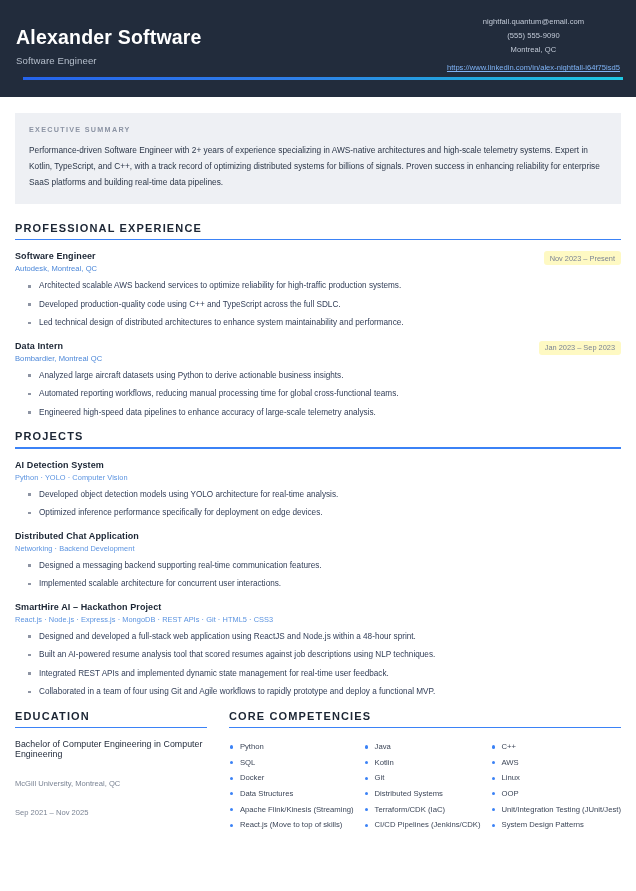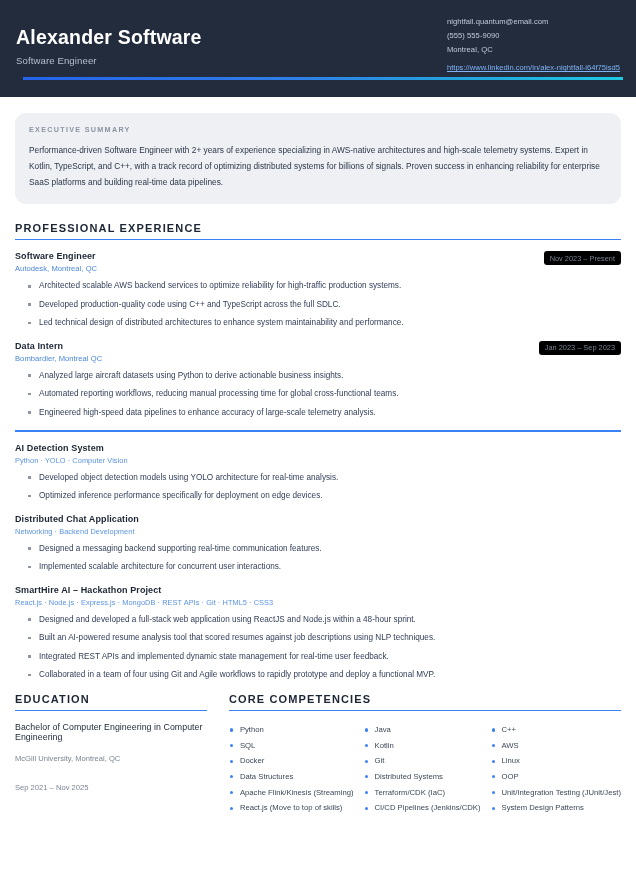--- a/index.html
+++ b/index.html
@@ -27,21 +27,21 @@
     font-weight: bold;
     letter-spacing: 0.2px;
     line-height: 1.25;
   }
   .job-title {
     color: #b6bfcc;
     font-size: 9.6px;
     margin-top: 6px;
     letter-spacing: 0.1px;
   }
-  .header-right { text-align: left; padding-top: 1px; }
+  .header-right { text-align: center; padding-top: 1px; }
   .contact-line {
     color: #c3cbd8;
     font-size: 7.6px;
     line-height: 1.82;
     letter-spacing: 0.05px;
   }
   .contact-link {
     color: #7fb3f5;
     font-size: 7.6px;
     line-height: 1.82;
@@ -56,21 +56,21 @@
     height: 3.2px;
     background: linear-gradient(90deg, #2563eb 0%, #2f7fe8 45%, #22a7dd 75%, #1fc8e3 100%);
   }
 
   
   .body { padding: 16px 15px 0 15px; }
 
   
   .summary-card {
     background: #eef0f4;
-    border-radius: 11px;
+    border-radius: 0;
     padding: 12px 14px 13px 14px;
     margin-bottom: 18px;
   }
   .summary-label {
     font-size: 7.2px;
     letter-spacing: 1.3px;
     font-weight: bold;
     color: #8b93a3;
     margin-bottom: 9px;
   }
@@ -106,21 +106,21 @@
   }
   .entry-sub {
     font-size: 7.6px;
     color: #4a86d8;
     margin-top: 3px;
     letter-spacing: 0.05px;
   }
   .entry-date {
     font-size: 7.4px;
     color: #7b8494;
-    background: #000000;
+    background: #fef9c3;
     border-radius: 3px;
     padding: 2.5px 6px;
     white-space: nowrap;
     margin-top: 0px;
   }
   ul.bullets { list-style: none; margin: 7px 0 0 0; padding: 0; }
   ul.bullets li {
     font-size: 8.2px;
     line-height: 1.52;
     color: #34405a;
@@ -151,21 +151,21 @@
   .col-right { flex: 1; }
 
   .edu-degree {
     font-size: 8.8px;
     color: #232c3c;
     letter-spacing: 0.05px;
   }
   .edu-school {
     font-size: 7.6px;
     color: #7b8494;
-    margin-top: 12px;
+    margin-top: 20px;
   }
   .edu-dates {
     font-size: 7.6px;
     color: #7b8494;
     margin-top: 20px;
   }
 
   .skills-grid {
     display: grid;
     grid-template-columns: 1fr 1fr 1fr;
@@ -248,20 +248,21 @@
         </div>
         <ul class="bullets">
           <li>Analyzed large aircraft datasets using Python to derive actionable business insights.</li>
           <li>Automated reporting workflows, reducing manual processing time for global cross-functional teams.</li>
           <li>Engineered high-speed data pipelines to enhance accuracy of large-scale telemetry analysis.</li>
         </ul>
       </div>
     </div>
 
     <div class="section" style="margin-top:8px;">
+      <div class="section-title">PROJECTS</div>
       <div class="section-rule"></div>
 
       <div class="entry">
         <div class="entry-title">AI Detection System</div>
         <div class="proj-tech">Python · YOLO · Computer Vision</div>
         <ul class="bullets">
           <li>Developed object detection models using YOLO architecture for real-time analysis.</li>
           <li>Optimized inference performance specifically for deployment on edge devices.</li>
         </ul>
       </div>

